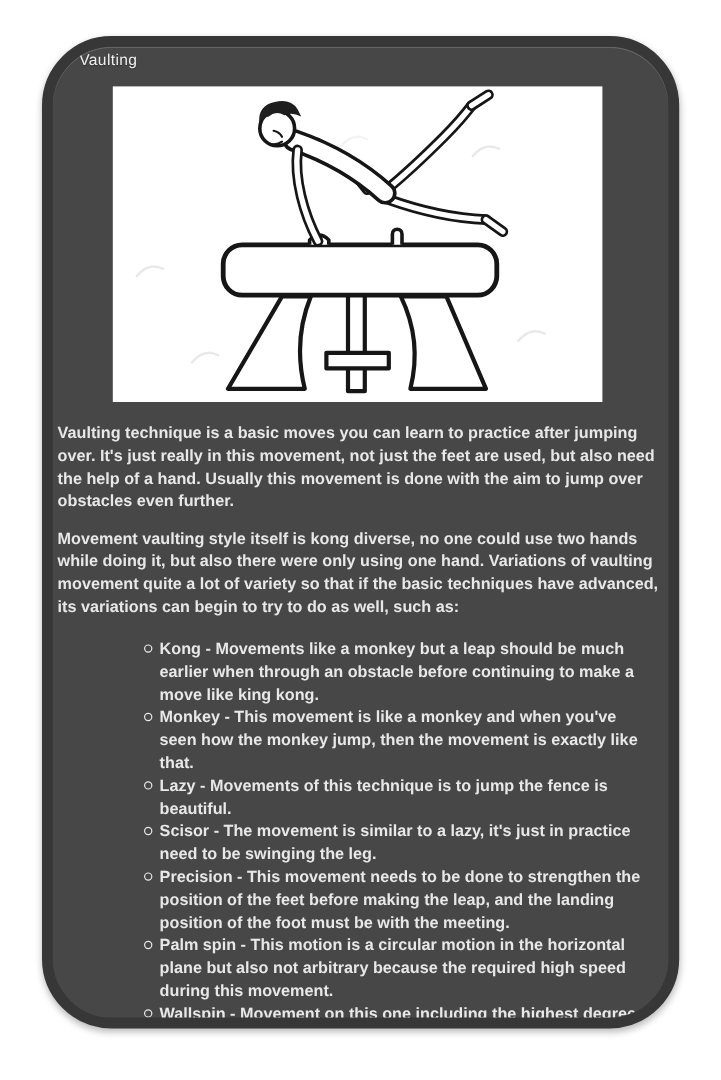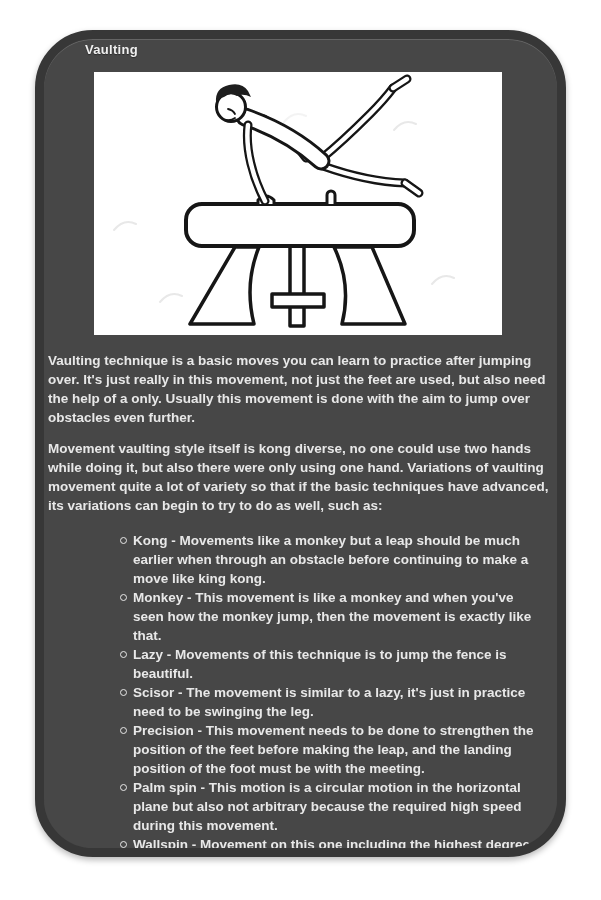--- a/index.html
+++ b/index.html
@@ -12,24 +12,23 @@
     position:absolute;left:35px;top:30px;width:531px;height:827px;
     box-sizing:border-box;
     background:var(--card_background,#474747);
     border:9px solid var(--card_border,#373737);
     border-radius:58px;
     overflow:hidden;
     box-shadow:0 3px 6px rgba(0,0,0,0.28), inset 0 1px 0 rgba(255,255,255,0.16);
   }
   .card-title{
     position:absolute;left:22px;top:3px;
-    font-size:13px;font-weight:bold;letter-spacing:.3px;
+    font-size:13px;font-weight:normal;letter-spacing:.3px;
     color:var(--title_text,#f0f0f0);
     text-shadow:0 1px 1px rgba(0,0,0,.4);
-    margin-left:19px;
   }
   .image-frame{
     position:absolute;left:50px;top:33px;width:408px;height:263px;
     background:var(--image_background,#ffffff);
   }
   .image-frame svg{display:block;width:408px;height:263px;}
   .text-block{
     position:absolute;left:4px;top:312px;width:506px;
     color:var(--body_text,#e8e8e8);
     font-size:13.5px;font-weight:bold;line-height:19px;
@@ -105,21 +104,21 @@
         <path d="M122 30 Q121 16 135 13 Q148 10 154 19 L157 25 Q149 21 143 24 Q136 20 130 25 Q125 26 122 30 Z" fill="#1e1e1e" stroke="none"></path>
         <g stroke="#161616" stroke-width="1.8" fill="none" stroke-linecap="round">
           <path d="M134 37 Q139 38 141 42"></path>
           <path d="M141 46 Q137 49 132 48"></path>
         </g>
       </g>
     </svg>
   </div>
 
   <div class="text-block">
-    <p>Vaulting technique is a basic moves you can learn to practice after jumping over. It's just really in this movement, not just the feet are used, but also need the help of a only. Usually this movement is done with the aim to jump over obstacles even further.</p>
+    <p>Vaulting technique is a basic moves you can learn to practice after jumping over. It's just really in this movement, not just the feet are used, but also need the help of a hand. Usually this movement is done with the aim to jump over obstacles even further.</p>
     <p>Movement vaulting style itself is kong diverse, no one could use two hands while doing it, but also there were only using one hand. Variations of vaulting movement quite a lot of variety so that if the basic techniques have advanced, its variations can begin to try to do as well, such as:</p>
 
     <ul class="vault-list">
       <li>
         <span class="bullet"></span>
         <span>Kong - Movements like a monkey but a leap should be much earlier when through an obstacle before continuing to make a move like king kong.</span>
       </li>
       <li>
         <span class="bullet"></span>
         <span>Monkey - This movement is like a monkey and when you've seen how the monkey jump, then the movement is exactly like that.</span>

